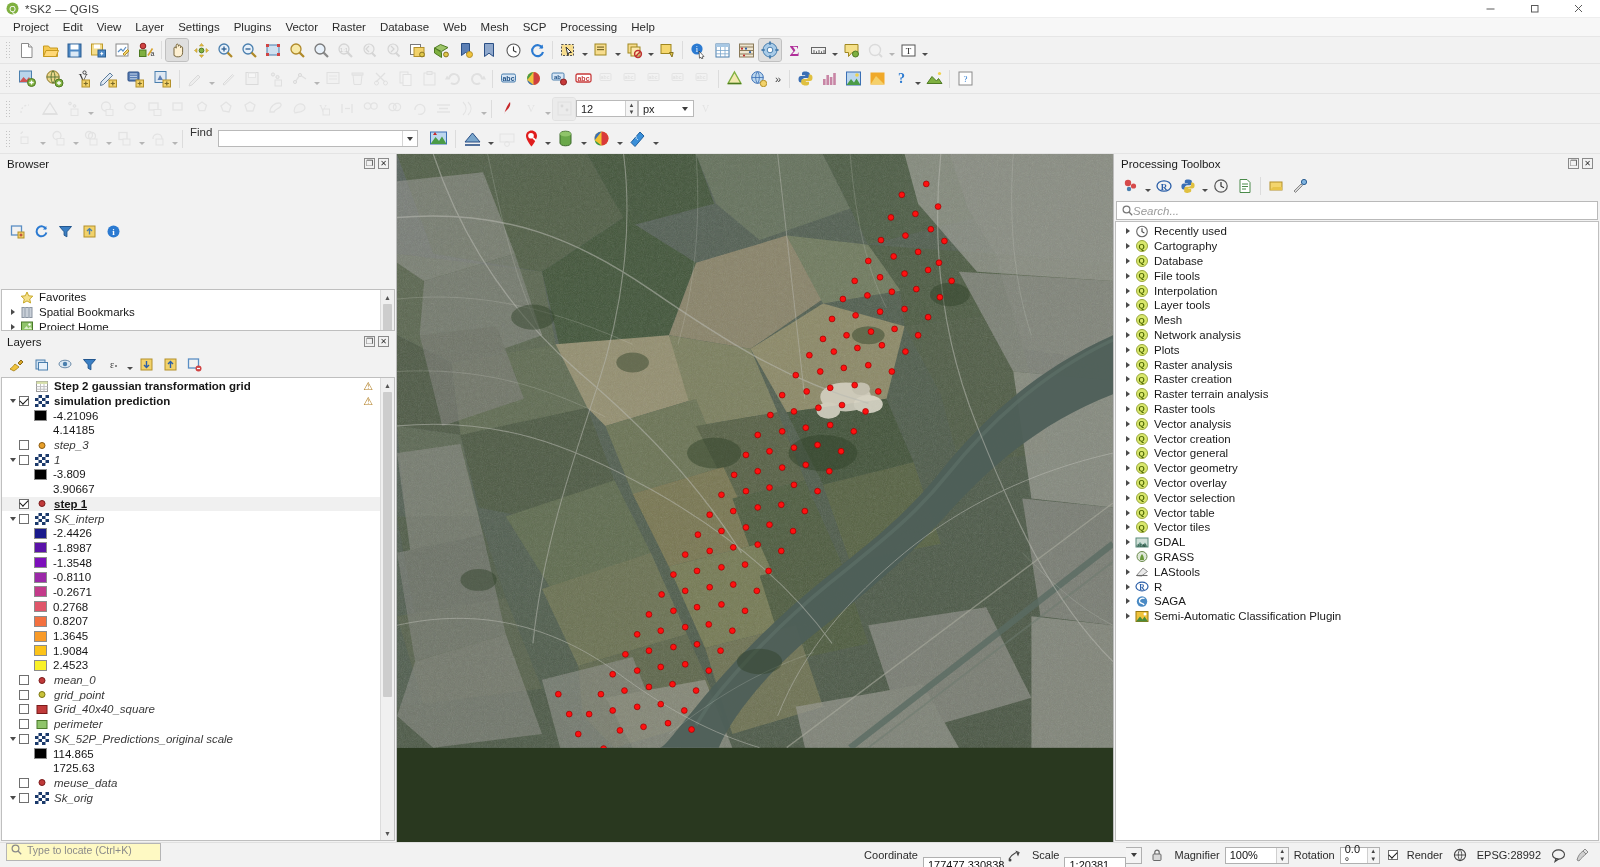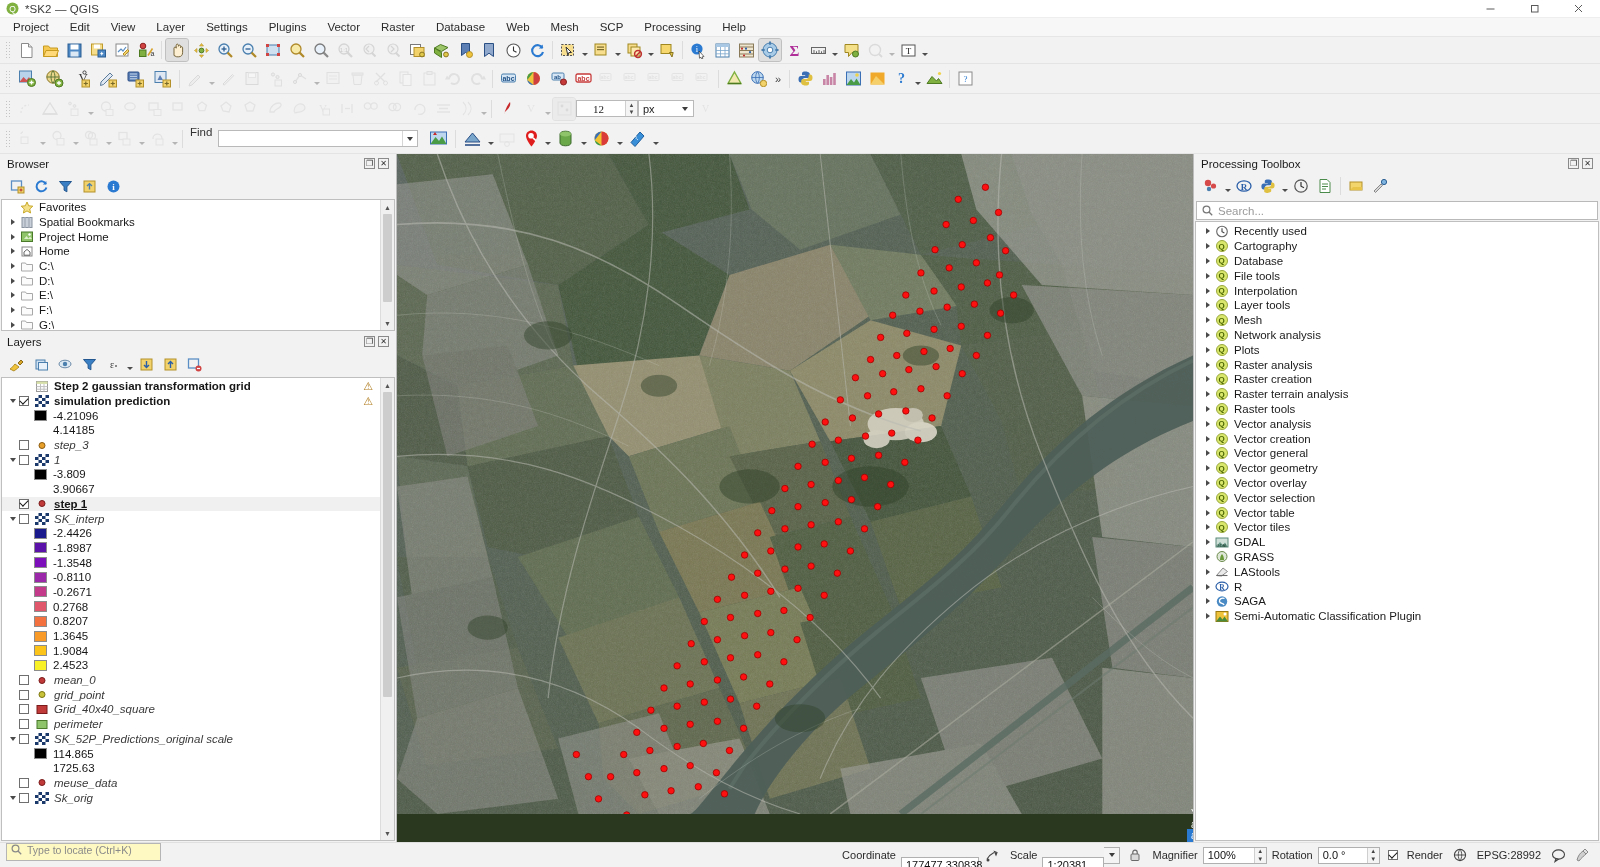--- a/index.html
+++ b/index.html
@@ -19,21 +19,21 @@
   }
   .tb-logo{ width:14px;height:14px;margin-left:5px;margin-right:6px;
     display:flex;align-items:center;justify-content:center; }
   .tb-title{ font-size:11.5px; color:#3c3c3c; letter-spacing:.1px;}
   .tb-spacer{flex:1}
   .win-btn{ width:44px;height:18px;display:flex;align-items:center;justify-content:center;
     color:#5a5a5a;font-size:11px;}
 
   
   .menubar{ height:19px;background:#f7f7f7;display:flex;align-items:center;
-    padding-left:6px;border-bottom:1px solid #e6e6e6;flex:none;gap:7px;}
+    padding-left:6px;border-bottom:1px solid #e6e6e6;flex:none;}
   .menu-item{ padding:0 7px;height:19px;line-height:19px;font-size:11.5px;color:#2b2b2b;cursor:default;}
 
   
   .toolbar{ background:#f2f2f2; display:flex; align-items:center; flex:none;
     border-bottom:1px solid #e4e4e4; padding-left:3px;}
   .tb1{height:27px}.tb2{height:30px}.tb3{height:30px}.tb4{height:30px}
   .grip{ width:7px;height:18px;margin:0 2px;flex:none;
     background-image:radial-gradient(#bcbcbc 40%, transparent 41%);
     background-size:3px 3px; opacity:.85;}
   .ticon{
@@ -47,21 +47,21 @@
   .caret{ width:9px;height:22px;flex:none;display:flex;align-items:flex-end;justify-content:center;
     padding-bottom:5px;}
   .caret:after{content:"";border-left:3px solid transparent;border-right:3px solid transparent;
     border-top:3.5px solid #4c4c4c;display:block;}
   .caret.dis:after{border-top-color:#b5b5b5}
   .tsep{width:1px;height:18px;background:#dcdcdc;margin:0 3px;flex:none}
   .chev{font-size:11px;color:#444;padding:0 5px;}
 
   
   .spin{ height:17px;width:62px;border:1px solid #b9b9b9;background:#fff;display:flex;align-items:center;
-    font-size:11px;padding-left:16px;color:#222;font-family:Liberation Serif, serif;}
+    font-size:11px;padding-left:4px;color:#222;}
   .spin .btns{margin-left:auto;width:12px;height:15px;border-left:1px solid #cfcfcf;
     display:flex;flex-direction:column;}
   .spin .btns i{flex:1;display:flex;align-items:center;justify-content:center;font-style:normal;
     font-size:6px;color:#4a4a4a;background:#f4f4f4;}
   .combo{ height:17px;width:56px;border:1px solid #b9b9b9;background:#fff;display:flex;align-items:center;
     font-size:11px;padding-left:4px;color:#222;}
   .combo:after{content:"";margin-left:auto;margin-right:5px;border-left:3.5px solid transparent;
     border-right:3.5px solid transparent;border-top:4px solid #3d3d3d;}
   .findlbl{font-size:11.5px;color:#333;margin:0 6px 14px 4px;text-align:center;}
   .findbox{height:17px;width:200px;border:1px solid #b9b9b9;background:#fff;display:flex;align-items:center;}
@@ -143,21 +143,21 @@
     display:flex;align-items:center;justify-content:center;}
   .st-dd:after{content:"";border-left:3.5px solid transparent;border-right:3.5px solid transparent;
     border-top:4px solid #3d3d3d;}
   .st-chk{display:flex;align-items:center;gap:4px;margin-left:8px;}
 
   .toolbox-item{display:flex;align-items:center;height:14.8px;font-size:11.5px;padding-left:5px;}
   .qlogo{width:12px;height:12px;border-radius:50%;background:#d9e86c;border:1px solid #9aa83e;
     display:flex;align-items:center;justify-content:center;font-size:8px;color:#4a6300;font-weight:bold;}
 
   .searchbox{height:19px;margin:2px 2px 1px 2px;border:1px solid #b9b9b9;background:#fff;
-    display:flex;align-items:center;padding-left:5px;gap:5px;font-size:11.5px;color:#9a9a9a;}
+    display:flex;align-items:center;padding-left:5px;font-size:11.5px;color:#9a9a9a;font-style:italic;}
 </style>
 </head>
 <body>
 
 <div id="app">
 
   <div class="titlebar">
     <div class="tb-logo">
       <svg width="13" height="13" viewBox="0 0 13 13">
           <circle cx="6.5" cy="6.5" r="6" fill="#7fb040"></circle>
@@ -960,21 +960,21 @@
           <text x="9" y="11" font-size="8" fill="#fff" text-anchor="middle" font-family="Liberation Serif" transform="rotate(-45 9 10)">?</text>
         </svg>
     </div>
     <div class="caret"></div>
   </div>
 
   <div class="body">
 
     <div style="width:396px;display:flex;flex-direction:column;min-height:0;">
 
-      <div class="panel" style="height:178px;">
+      <div class="panel" style="height:178px;gap:45px;">
         <div class="panel-head">
           <span class="panel-title">Browser</span>
           <div class="pbtns">
             <div class="pbtn">❐</div>
             <div class="pbtn">✕</div>
           </div>
         </div>
         <div class="panel-tools">
           <div class="ticon">
             <svg width="15" height="15" viewBox="0 0 15 15">
@@ -1678,21 +1678,21 @@
             <circle cx="228" cy="656" r="3.2"></circle>
           </g>
       </svg>
 
       <div class="msgbar">
         <span>You can add more algorithms to the toolbox,</span>
 
       </div>
     </div>
 
-    <div class="panel" style="width:406px;">
+    <div class="panel" style="width:486px;">
       <div class="panel-head">
         <span class="panel-title">Processing Toolbox</span>
         <div class="pbtns">
           <div class="pbtn">❐</div>
           <div class="pbtn">✕</div>
         </div>
       </div>
       <div class="panel-tools">
         <div class="ticon">
           <svg width="16" height="16" viewBox="0 0 16 16">
@@ -2008,21 +2008,21 @@
     <span class="st-lbl">Magnifier</span>
     <div class="st-spin" style="width:64px">
       <span>100%</span>
       <span class="sb">
           <i>▲</i>
           <i>▼</i>
         </span>
     </div>
 
     <span class="st-lbl">Rotation</span>
-    <div class="st-spin" style="width:62px">
+    <div class="st-spin" style="width:40px">
       <span>0.0 °</span>
       <span class="sb">
           <i>▲</i>
           <i>▼</i>
         </span>
     </div>
 
     <div class="st-chk">
       <span class="cb on"></span>
       <span class="st-lbl" style="margin:0">Render</span>

